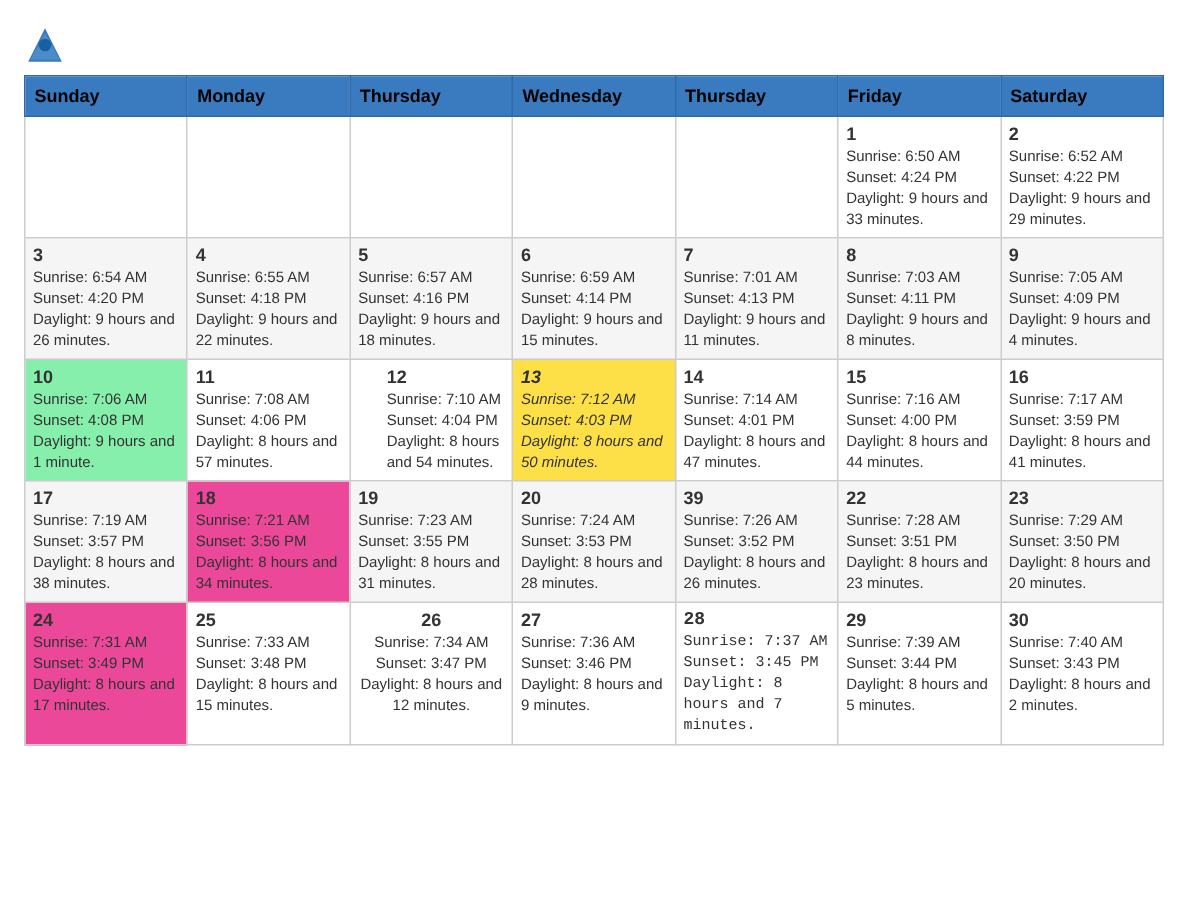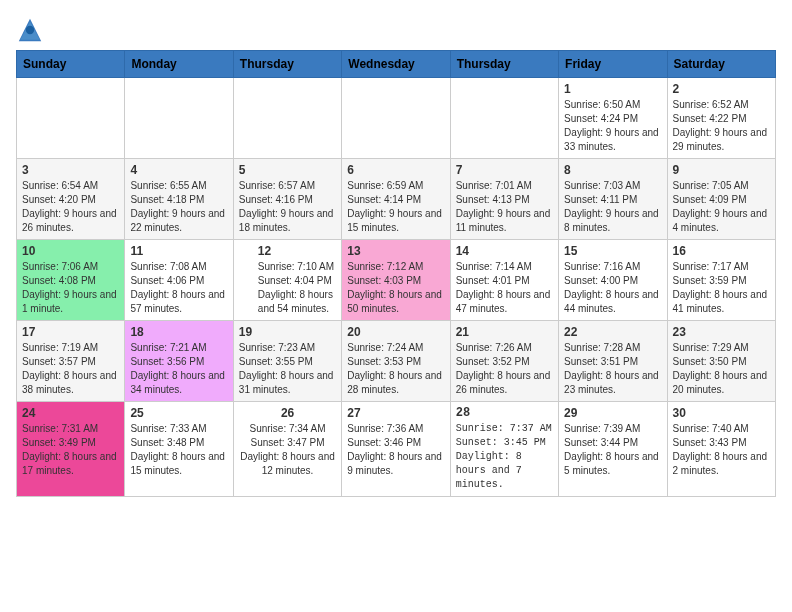--- a/index.html
+++ b/index.html
@@ -185,21 +185,21 @@
           <div class="day-info">Sunrise: 7:06 AM<br>Sunset: 4:08 PM<br>Daylight: 9 hours and 1 minute.</div>
         </td>
         <td style="background: rgb(255, 255, 255);">
           <span class="day-number">11</span>
           <div class="day-info">Sunrise: 7:08 AM<br>Sunset: 4:06 PM<br>Daylight: 8 hours and 57 minutes.</div>
         </td>
         <td style="background: rgb(255, 255, 255); padding-left: 24px;">
           <span class="day-number">12</span>
           <div class="day-info">Sunrise: 7:10 AM<br>Sunset: 4:04 PM<br>Daylight: 8 hours and 54 minutes.</div>
         </td>
-        <td style="background: #f9a8d4;">
+        <td style="background: #fde047; font-style: italic;">
           <span class="day-number">13</span>
           <div class="day-info">Sunrise: 7:12 AM<br>Sunset: 4:03 PM<br>Daylight: 8 hours and 50 minutes.</div>
         </td>
         <td style="background: rgb(255, 255, 255);">
           <span class="day-number">14</span>
           <div class="day-info">Sunrise: 7:14 AM<br>Sunset: 4:01 PM<br>Daylight: 8 hours and 47 minutes.</div>
         </td>
         <td style="background: rgb(255, 255, 255);">
           <span class="day-number">15</span>
           <div class="day-info">Sunrise: 7:16 AM<br>Sunset: 4:00 PM<br>Daylight: 8 hours and 44 minutes.</div>
@@ -207,34 +207,34 @@
         <td style="background: rgb(255, 255, 255);">
           <span class="day-number">16</span>
           <div class="day-info">Sunrise: 7:17 AM<br>Sunset: 3:59 PM<br>Daylight: 8 hours and 41 minutes.</div>
         </td>
       </tr>
       <tr>
         <td style="background: rgb(245, 245, 245);">
           <span class="day-number">17</span>
           <div class="day-info">Sunrise: 7:19 AM<br>Sunset: 3:57 PM<br>Daylight: 8 hours and 38 minutes.</div>
         </td>
-        <td style="background: #f0abfc;">
+        <td style="background: #ec4899;">
           <span class="day-number">18</span>
           <div class="day-info">Sunrise: 7:21 AM<br>Sunset: 3:56 PM<br>Daylight: 8 hours and 34 minutes.</div>
         </td>
         <td style="background: rgb(245, 245, 245);">
           <span class="day-number">19</span>
           <div class="day-info">Sunrise: 7:23 AM<br>Sunset: 3:55 PM<br>Daylight: 8 hours and 31 minutes.</div>
         </td>
         <td style="background: rgb(245, 245, 245);">
           <span class="day-number">20</span>
           <div class="day-info">Sunrise: 7:24 AM<br>Sunset: 3:53 PM<br>Daylight: 8 hours and 28 minutes.</div>
         </td>
         <td style="background: rgb(245, 245, 245);">
-          <span class="day-number">21</span>
+          <span class="day-number">39</span>
           <div class="day-info">Sunrise: 7:26 AM<br>Sunset: 3:52 PM<br>Daylight: 8 hours and 26 minutes.</div>
         </td>
         <td style="background: rgb(245, 245, 245);">
           <span class="day-number">22</span>
           <div class="day-info">Sunrise: 7:28 AM<br>Sunset: 3:51 PM<br>Daylight: 8 hours and 23 minutes.</div>
         </td>
         <td style="background: rgb(245, 245, 245);">
           <span class="day-number">23</span>
           <div class="day-info">Sunrise: 7:29 AM<br>Sunset: 3:50 PM<br>Daylight: 8 hours and 20 minutes.</div>
         </td>

